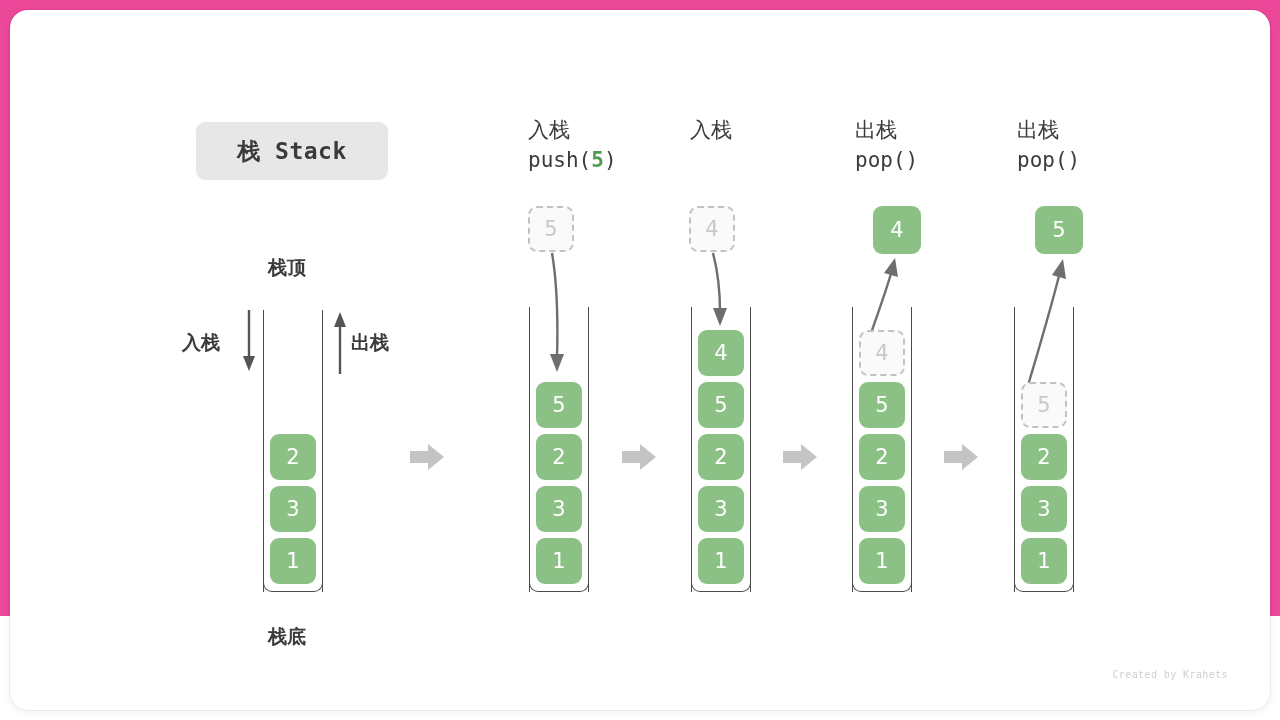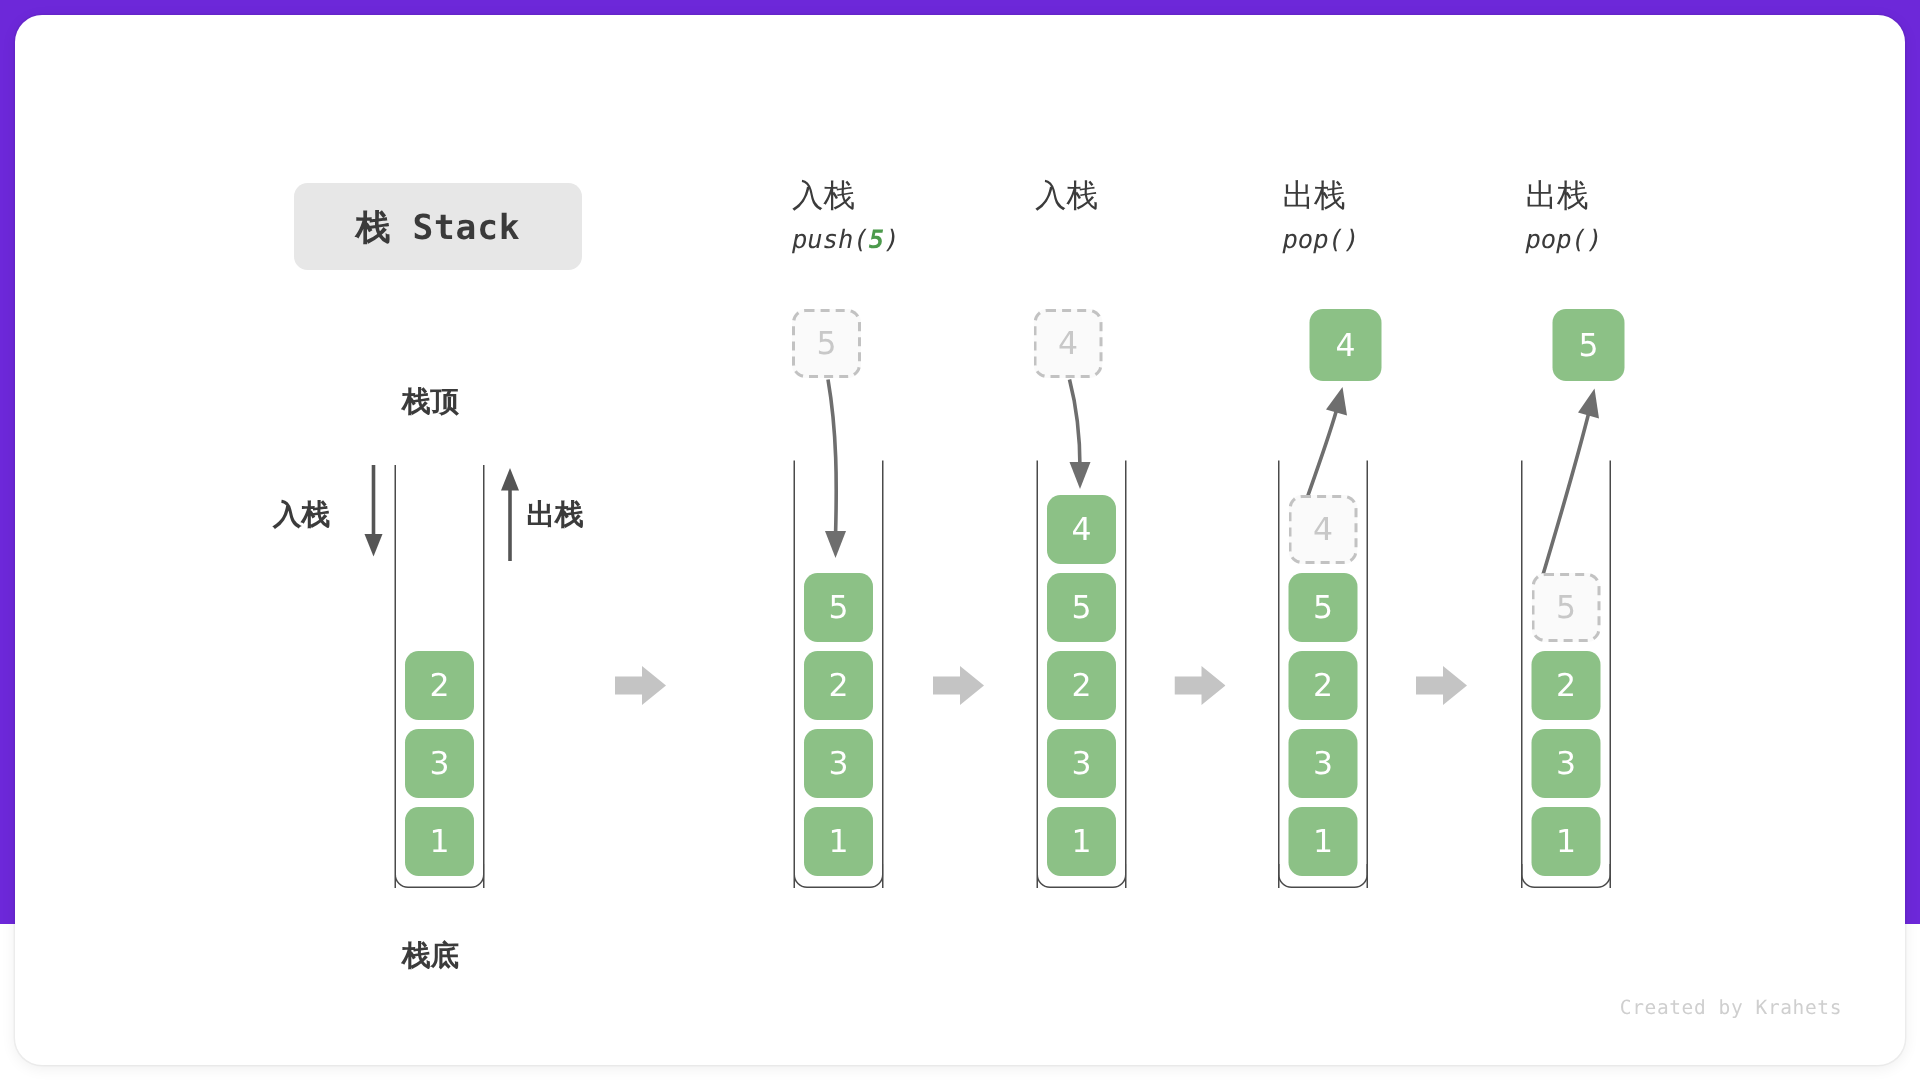--- a/index.html
+++ b/index.html
@@ -10,21 +10,21 @@
   body {
     width: 1280px;
     height: 720px;
     font-family: "DejaVu Sans", sans-serif;
     overflow: hidden;
   }
   #canvas {
     position: relative;
     width: 1280px;
     height: 616px;
-    background: #6d28d9;
+    background: #ec4899;
   }
   .card {
     position: absolute;
     left: 10px;
     top: 10px;
     width: 1260px;
     height: 700px;
     background: #ffffff;
     border-radius: 18px;
     box-shadow: 0 0 0 1px rgba(0,0,0,0.045), 0 2px 10px rgba(0,0,0,0.07);
@@ -68,24 +68,23 @@
   .col-head .cn {
     display: block;
     font-family: "DejaVu Sans", sans-serif;
     font-size: 21px;
     line-height: 30px;
     color: #3b3b3b;
   }
   .col-head .code {
     display: block;
     font-family: "DejaVu Sans Mono", monospace;
-    font-size: 17px;
+    font-size: 21px;
     line-height: 30px;
     color: #3b3b3b;
-    font-style: italic;
   }
   .col-head .code .arg {
     color: #4c9a4c;
     font-weight: bold;
   }
 
   
   .stack {
     position: absolute;
     width: 60px;
@@ -154,21 +153,21 @@
   .straight-arrow {
     position: absolute;
     overflow: visible;
   }
 
   .credit {
     position: absolute;
     right: 42px;
     bottom: 30px;
     font-family: "DejaVu Sans Mono", monospace;
-    font-size: 13px;
+    font-size: 10px;
     color: #cfcfcf;
     letter-spacing: 0.4px;
   }
 </style>
 </head>
 <body>
 
 <div id="canvas">
   <div class="card">
 

